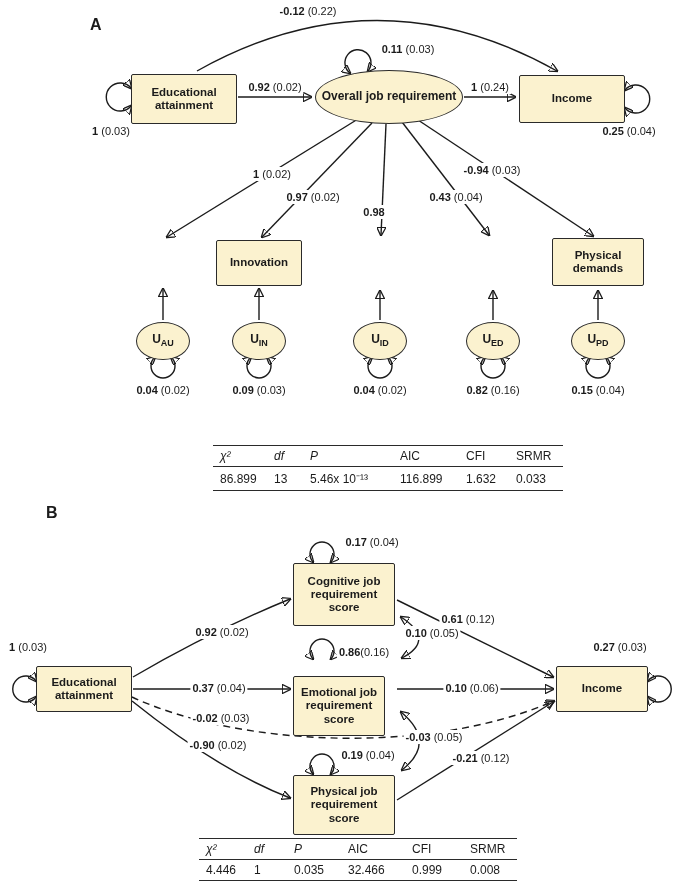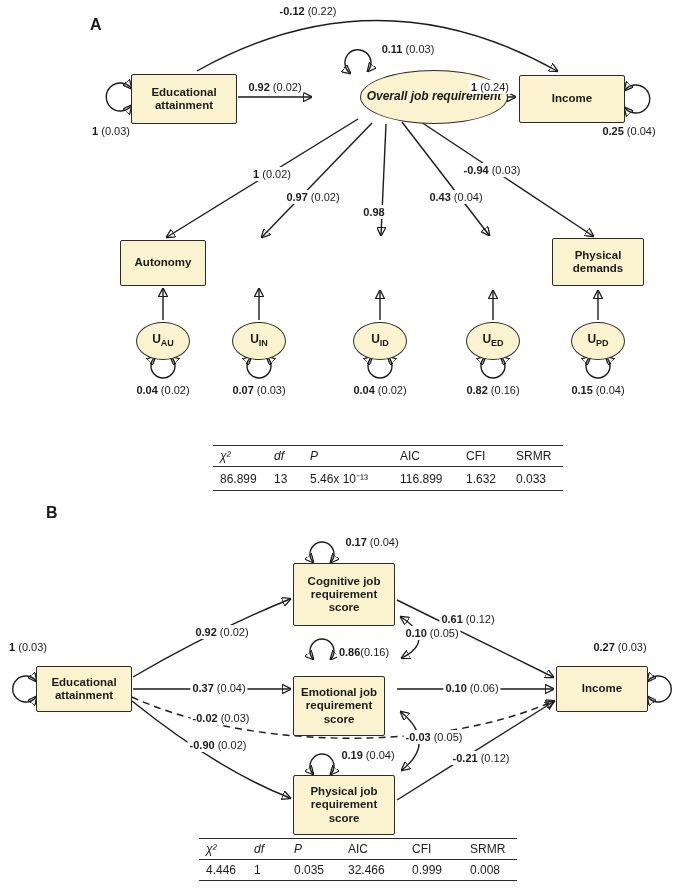--- a/index.html
+++ b/index.html
@@ -5,21 +5,21 @@
   html,body{margin:0;padding:0;background:#ffffff;}
   .canvas{position:relative;width:685px;height:888px;background:#ffffff;
           font-family:"Liberation Sans",sans-serif;color:#1b1b1b;overflow:hidden;}
   svg.wires{position:absolute;left:0;top:0;width:685px;height:888px;}
   svg.wires path{fill:none;stroke:#1b1b1b;stroke-width:1.4;}
   .node{position:absolute;display:flex;align-items:center;justify-content:center;
         text-align:center;background:#fbf2cf;border:1.6px solid #2a2a2a;
         font-weight:700;font-size:11.5px;line-height:1.15;box-sizing:border-box;
         padding:2px 3px;border-radius:2px;}
   .ellipse{border-radius:50%;}
-  .latent{font-style:italic;font-size:12px;margin-left:45px;}
+  .latent{font-size:12px;}
   .unode .us{font-size:9px;vertical-align:-3px;font-weight:700;}
   .unode .ub{font-size:12px;font-weight:700;}
   .coef{position:absolute;font-size:11px;white-space:nowrap;
         transform:translateX(-50%);background:#ffffff;padding:0 2px;line-height:14px;}
   .coef .v{font-weight:700;}
   .panel-label{position:absolute;font-weight:700;font-size:16px;}
   table.fit{position:absolute;border-collapse:collapse;font-size:12px;color:#1b1b1b;}
   table.fit td{padding:3px 7px;text-align:left;white-space:nowrap;margin-left:28px;}
   table.fit thead tr{border-top:1.4px solid #2a2a2a;border-bottom:1.4px solid #2a2a2a;}
   table.fit tbody tr{border-bottom:1.4px solid #2a2a2a;}
@@ -74,21 +74,21 @@
     <path d="M 401 617 Q 436 640 402 658" marker-start="url(#ah)" marker-end="url(#ah)"></path>
     <path d="M 401 712 Q 437 742 402 770" marker-start="url(#ah)" marker-end="url(#ah)"></path>
   </svg>
 
   <div class="panel-label" style="left:90px;top:16px">A</div>
   <div class="panel-label" style="left:46px;top:504px">B</div>
 
   <div class="node" style="left:131px;top:74px;width:106px;height:50px">Educational attainment</div>
   <div class="node ellipse latent" style="left:315px;top:70px;width:148px;height:54px">Overall job requirement</div>
   <div class="node" style="left:519px;top:75px;width:106px;height:48px">Income</div>
-  <div class="node" style="left:120px;top:240px;width:86px;height:46px">Autonomy</div>
+  <div class="node" style="left:216px;top:240px;width:86px;height:46px">Innovation</div>
   <div class="node" style="left:552px;top:238px;width:92px;height:48px">Physical demands</div>
 
   <div class="node ellipse unode" style="left:136px;top:322px;width:54px;height:38px">
       <span><span class="ub">U</span><span class="us">AU</span></span>
     </div>
   <div class="node ellipse unode" style="left:232px;top:322px;width:54px;height:38px">
       <span><span class="ub">U</span><span class="us">IN</span></span>
     </div>
   <div class="node ellipse unode" style="left:353px;top:322px;width:54px;height:38px">
       <span><span class="ub">U</span><span class="us">ID</span></span>
@@ -105,21 +105,21 @@
   <div class="coef" style="left:275px;top:80px"><span class="v">0.92</span> <span class="se">(0.02)</span></div>
   <div class="coef" style="left:490px;top:80px"><span class="v">1</span> <span class="se">(0.24)</span></div>
   <div class="coef" style="left:111px;top:124px"><span class="v">1</span> <span class="se">(0.03)</span></div>
   <div class="coef" style="left:629px;top:124px"><span class="v">0.25</span> <span class="se">(0.04)</span></div>
   <div class="coef" style="left:272px;top:167px"><span class="v">1</span> <span class="se">(0.02)</span></div>
   <div class="coef" style="left:313px;top:190px"><span class="v">0.97</span> <span class="se">(0.02)</span></div>
   <div class="coef" style="left:374px;top:205px"><span class="v">0.98</span><span class="se"></span></div>
   <div class="coef" style="left:456px;top:190px"><span class="v">0.43</span> <span class="se">(0.04)</span></div>
   <div class="coef" style="left:492px;top:163px"><span class="v">-0.94</span> <span class="se">(0.03)</span></div>
   <div class="coef" style="left:163px;top:383px"><span class="v">0.04</span> <span class="se">(0.02)</span></div>
-  <div class="coef" style="left:259px;top:383px"><span class="v">0.07</span> <span class="se">(0.03)</span></div>
+  <div class="coef" style="left:259px;top:383px"><span class="v">0.09</span> <span class="se">(0.03)</span></div>
   <div class="coef" style="left:380px;top:383px"><span class="v">0.04</span> <span class="se">(0.02)</span></div>
   <div class="coef" style="left:493px;top:383px"><span class="v">0.82</span> <span class="se">(0.16)</span></div>
   <div class="coef" style="left:598px;top:383px"><span class="v">0.15</span> <span class="se">(0.04)</span></div>
 
   <table class="fit" style="left:213px;top:445px">
     <thead>
       <tr>
         <td class="it" style="width:40px">χ²</td>
         <td class="it" style="width:22px">df</td>
         <td class="it" style="width:76px">P</td>

